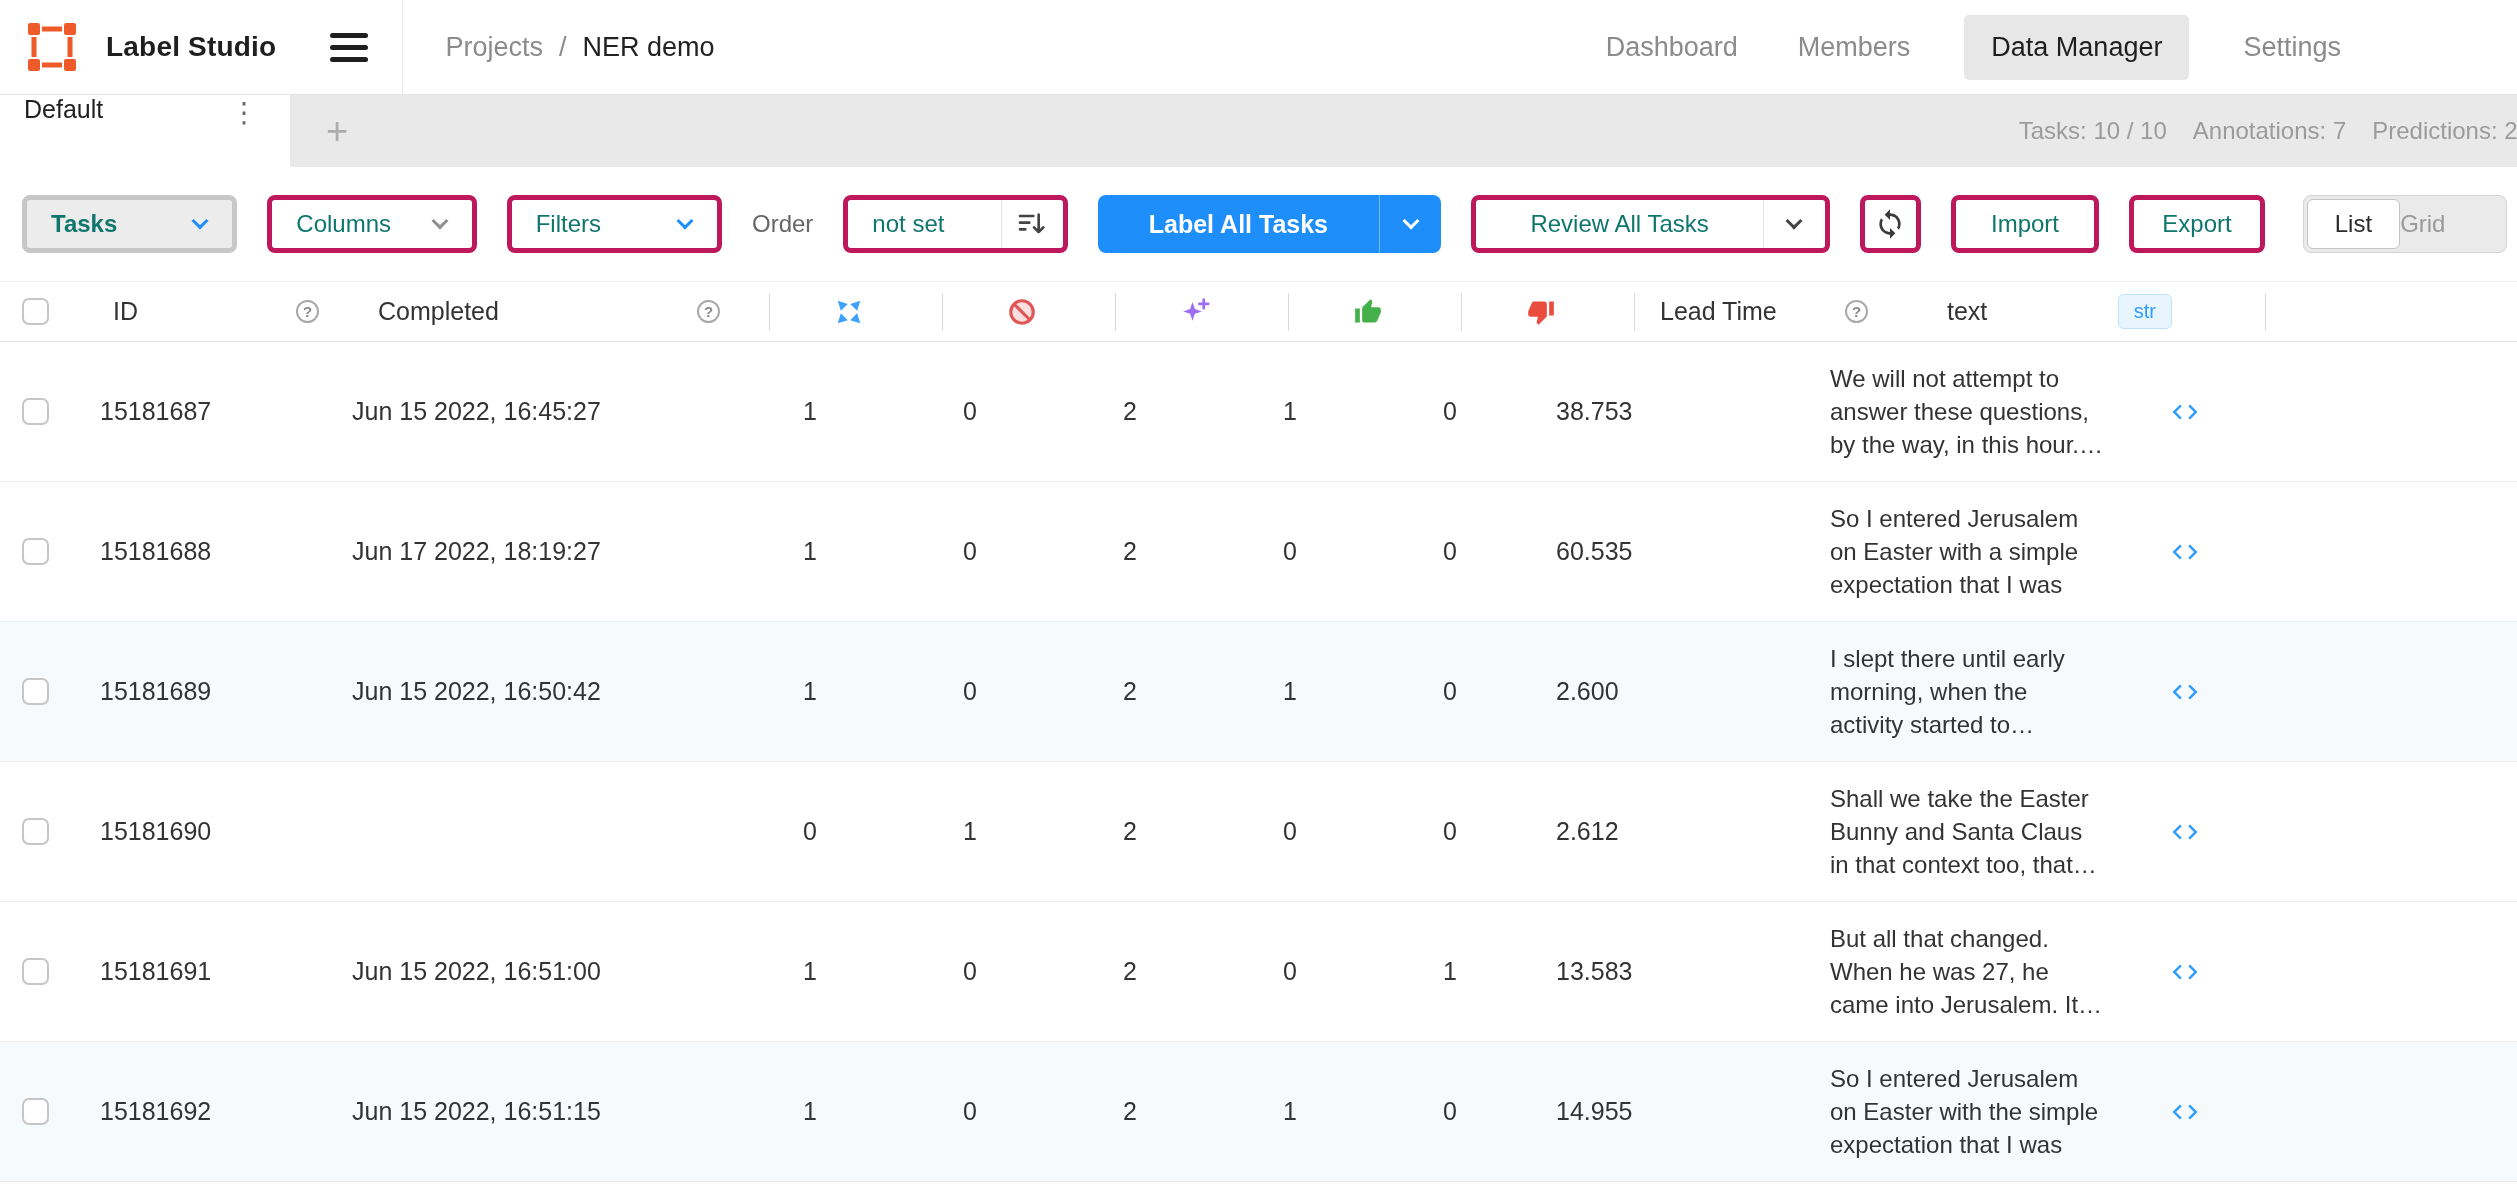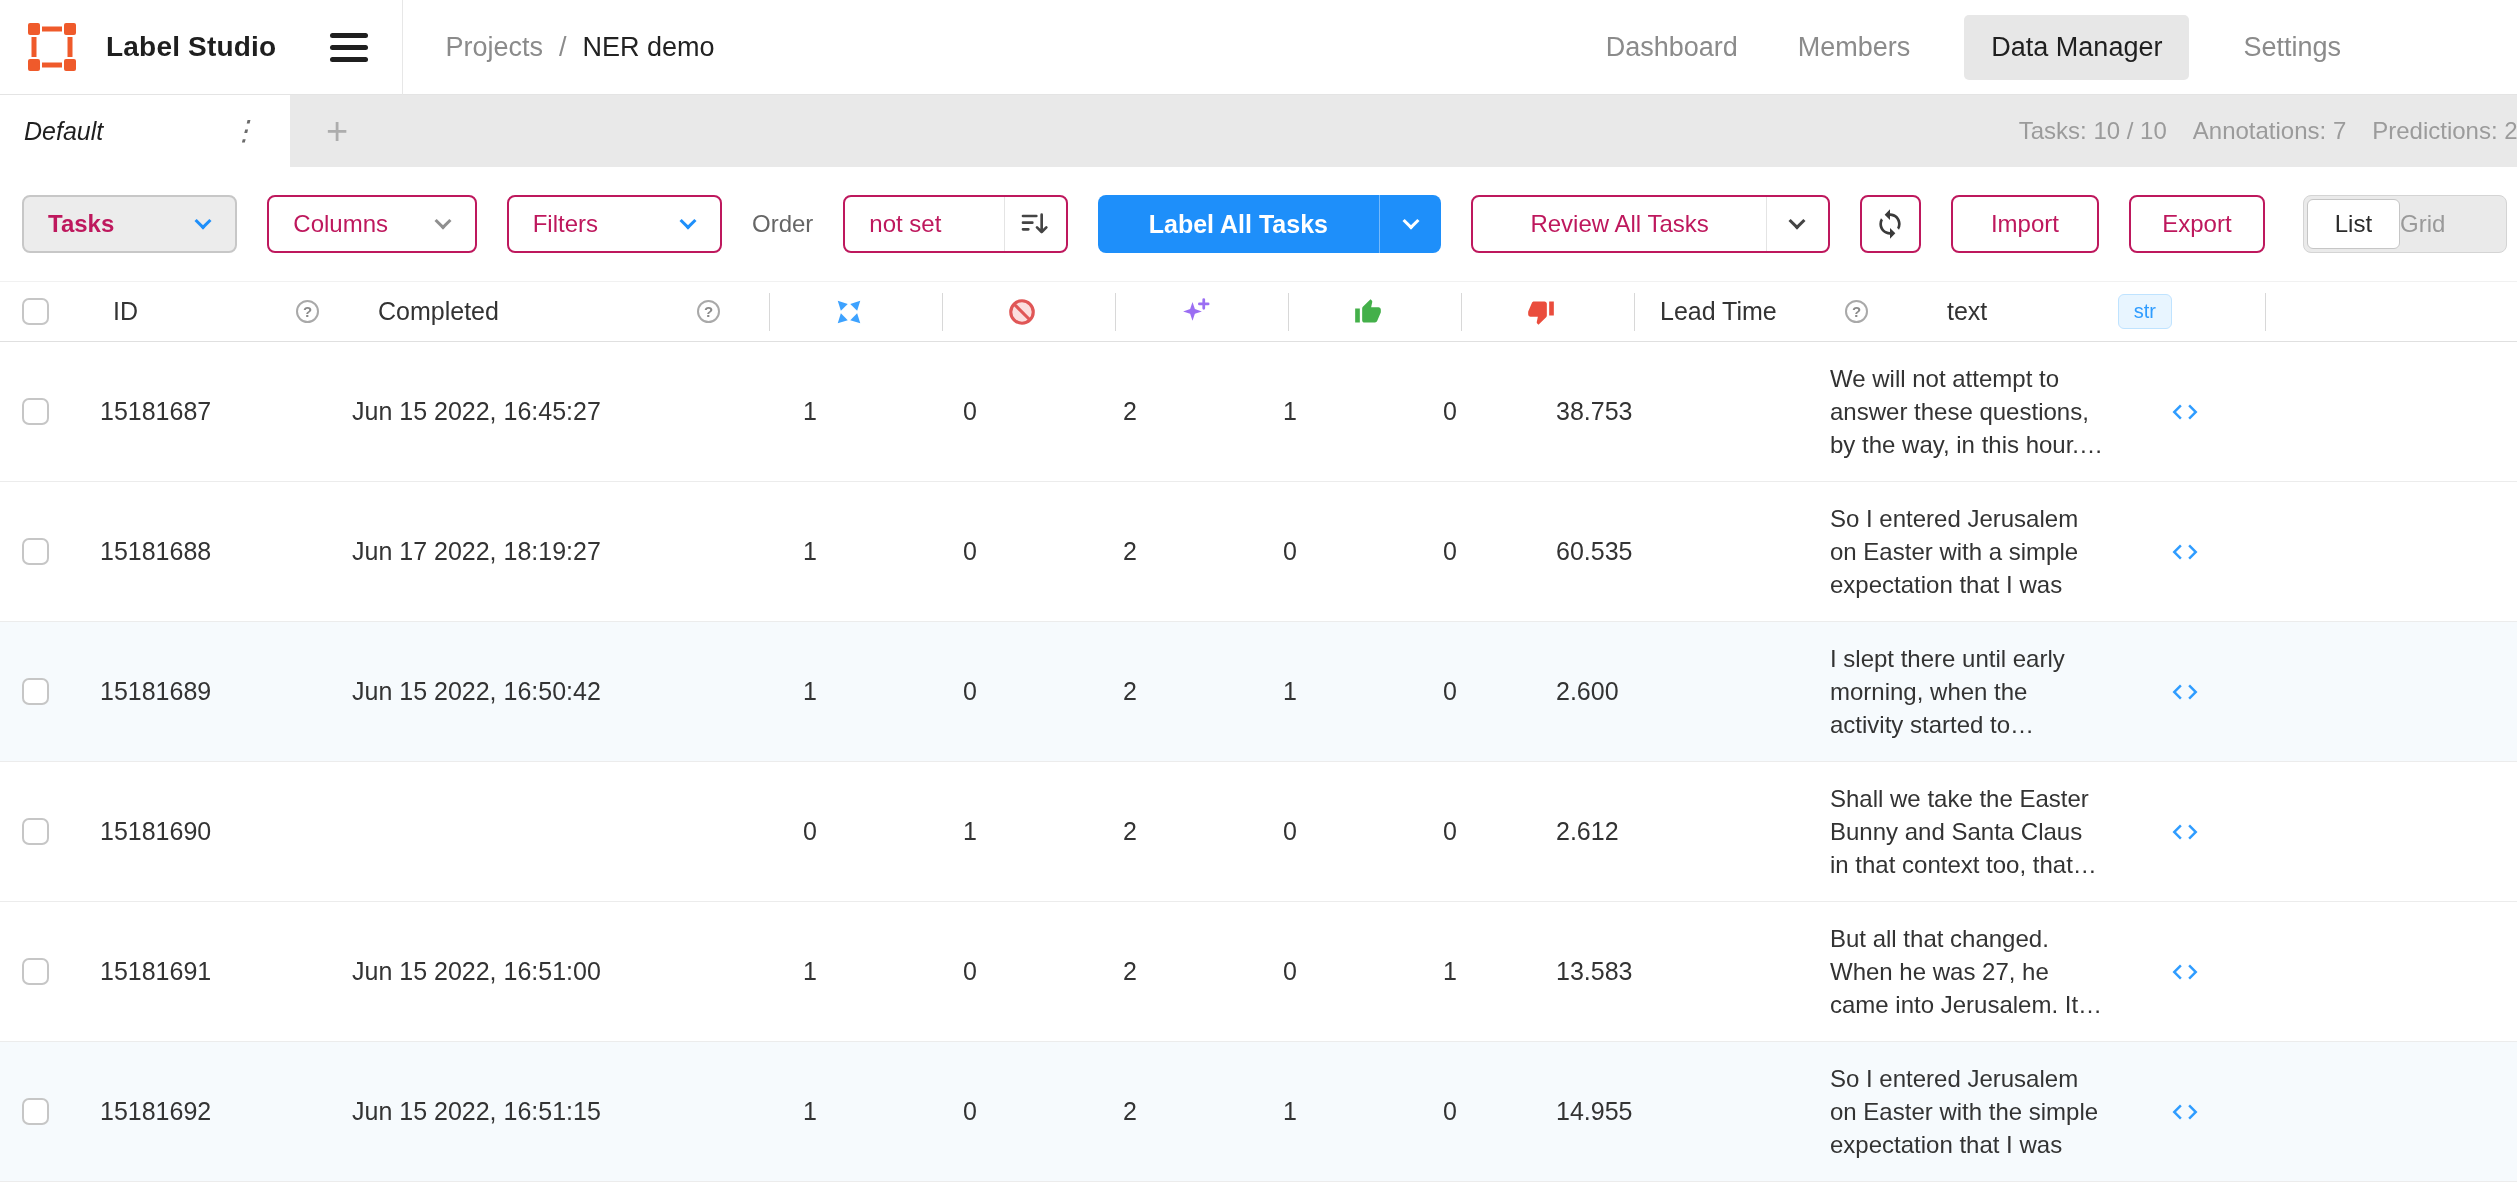--- a/index.html
+++ b/index.html
@@ -24,33 +24,33 @@
   .breadcrumb { margin-left: 42px; display: flex; align-items: center; gap: 16px; font-size: 27px; }
   .breadcrumb .bc-root { color: #8b8b8b; text-decoration: none; cursor: pointer; }
   .breadcrumb .bc-sep { color: #8b8b8b; }
   .breadcrumb .bc-cur { color: #222; }
   .topnav { margin-left: auto; display: flex; align-items: center; gap: 48px; padding-right: 170px; font-size: 27px; }
   .topnav .nav-item { color: #8b8b8b; cursor: pointer; padding: 17px 6px; }
   .topnav .nav-item.active { background: #e7e7e7; color: #1f1f1f; border-radius: 5px; padding: 17px 27px; }
 
   
   .tabbar { height: 72px; background: #e9e9e9; display: flex; align-items: center; }
-  .tab { height: 72px; width: 290px; background: #fff; display: flex; align-items: center;
-    padding: 0 24px; font-size: 25px; color: #1f1f1f; cursor: pointer; font-style: italic; }
+  .tab { height: 72px; width: 290px; background: #fff; display: flex; 
+    padding: 0 24px; font-size: 25px; color: #1f1f1f; cursor: pointer; }
   .tab .kebab { margin-left: auto; color: #6b6b6b; font-size: 28px; line-height: 1; padding: 4px 8px; cursor: pointer; }
   .add-tab { margin-left: 28px; background: none; border: none; color: #adadad; font-size: 38px;
     line-height: 1; cursor: pointer; padding: 0 8px; font-family: inherit; }
   .stats { margin-left: auto; margin-right: -14px; display: flex; gap: 26px; white-space: nowrap;
     font-size: 24px; color: #9b9b9b; }
 
   
   .toolbar { height: 114px; background: #fff; display: flex; align-items: center;
     padding: 0 10px 0 22px; gap: 30px; }
-  .btn { height: 58px; border-radius: 8px; border: 2px solid #be185d; background: #fff;
-    font-size: 24px; color: #be185d; display: flex; align-items: center; cursor: pointer;
+  .btn { height: 58px; border-radius: 8px; border: 5px solid #be185d; background: #fff;
+    font-size: 24px; color: #0f766e; display: flex; align-items: center; cursor: pointer;
     font-family: inherit; padding: 0; }
   .btn .lbl { padding: 0 24px; }
   .chev { display: inline-block; width: 12px; height: 12px;
     border-right: 3px solid currentColor; border-bottom: 3px solid currentColor;
     transform: rotate(45deg); margin-top: -7px; }
   .c-blue { color: #1e8ffa; } .c-gray { color: #8f8f8f; } .c-dark { color: #444; } .c-white { color: #fff; }
   .tasks-btn { width: 216px; background: #ececec; border-color: #c7c7c7; font-weight: 600; justify-content: space-between; padding-right: 26px; }
   .columns-btn { width: 210px; justify-content: space-between; padding-right: 26px; }
   .filters-btn { width: 216px; justify-content: space-between; padding-right: 26px; }
   .order-label { color: #666; font-size: 24px; }

